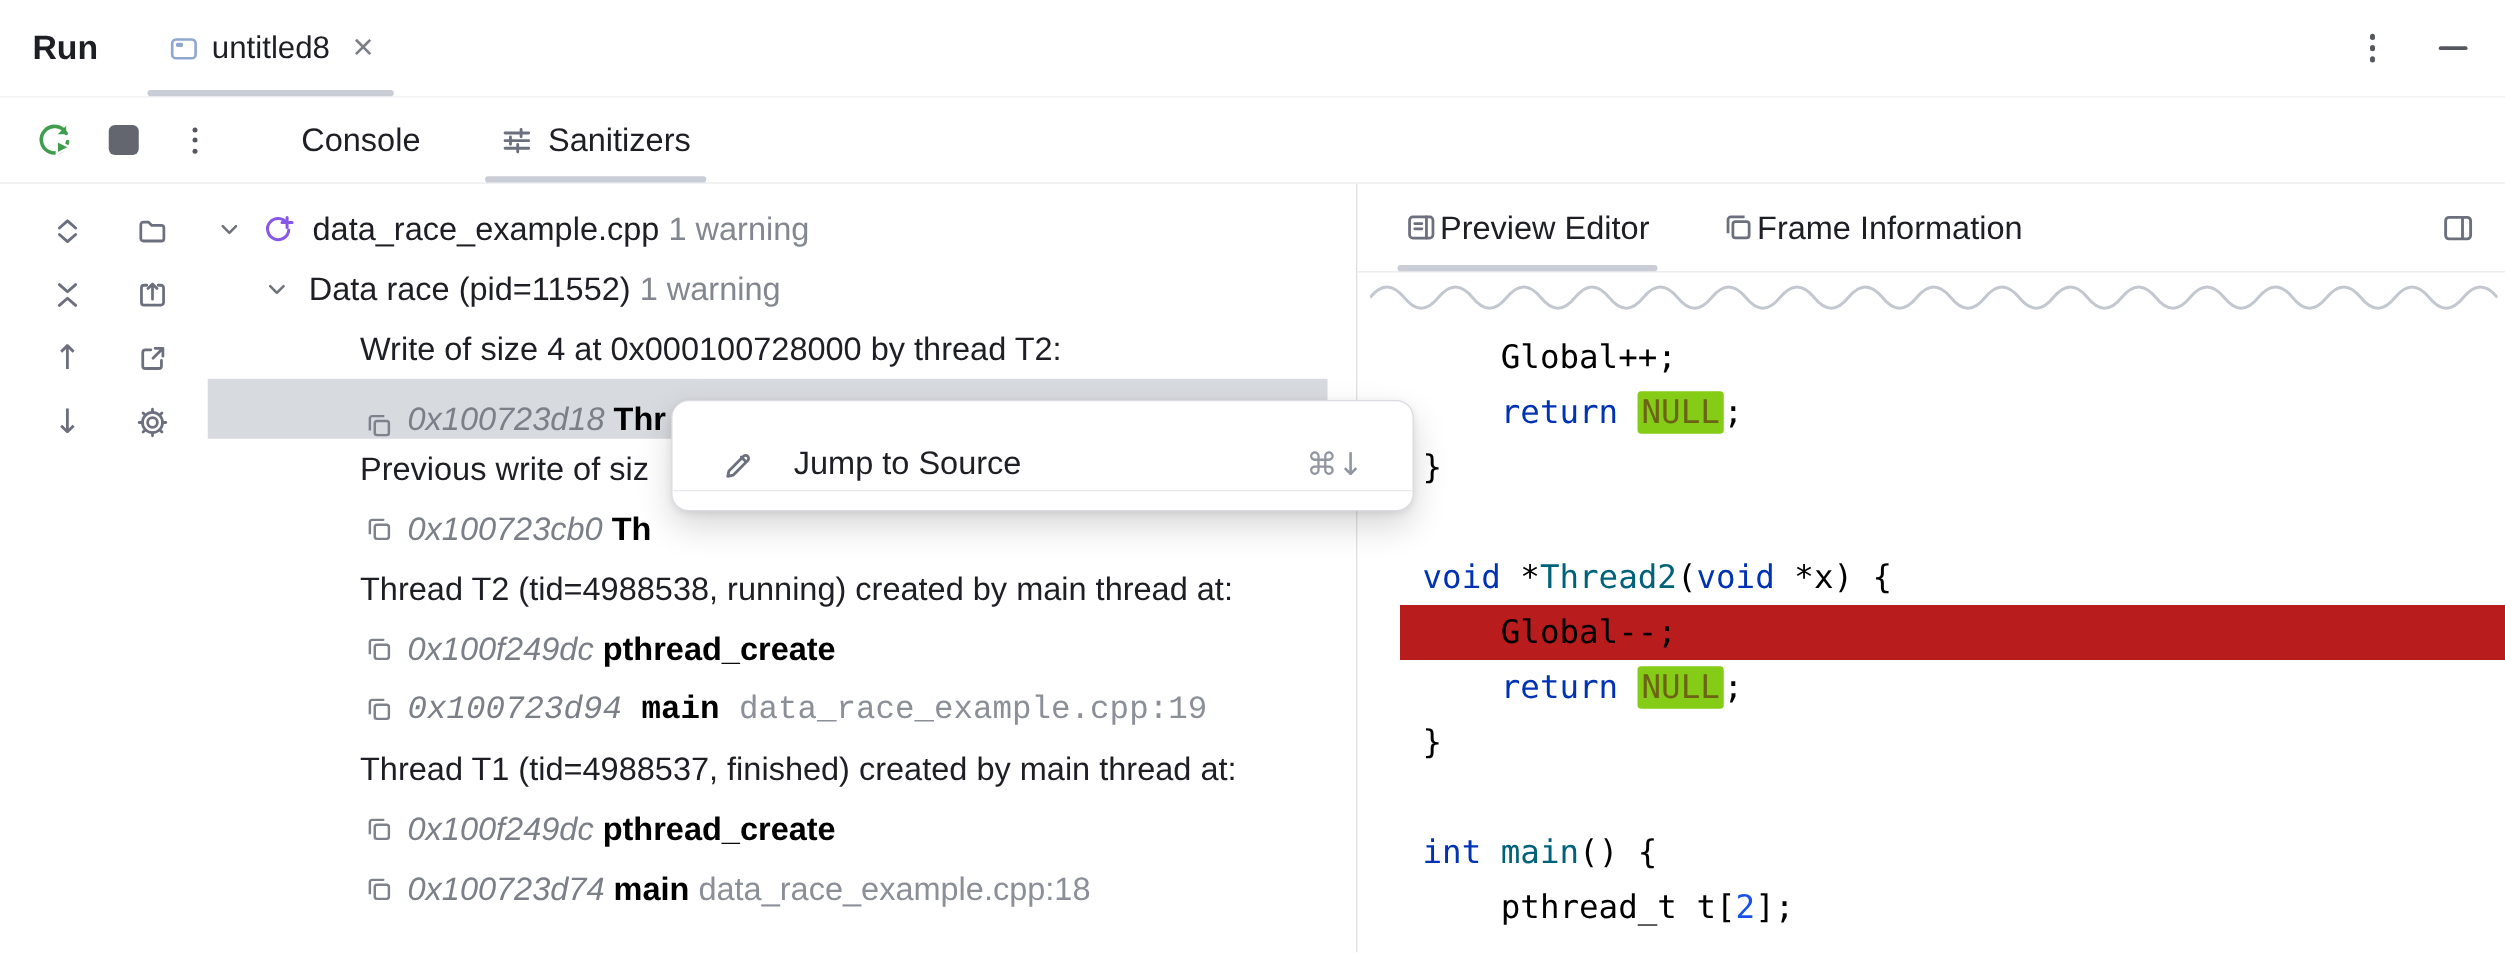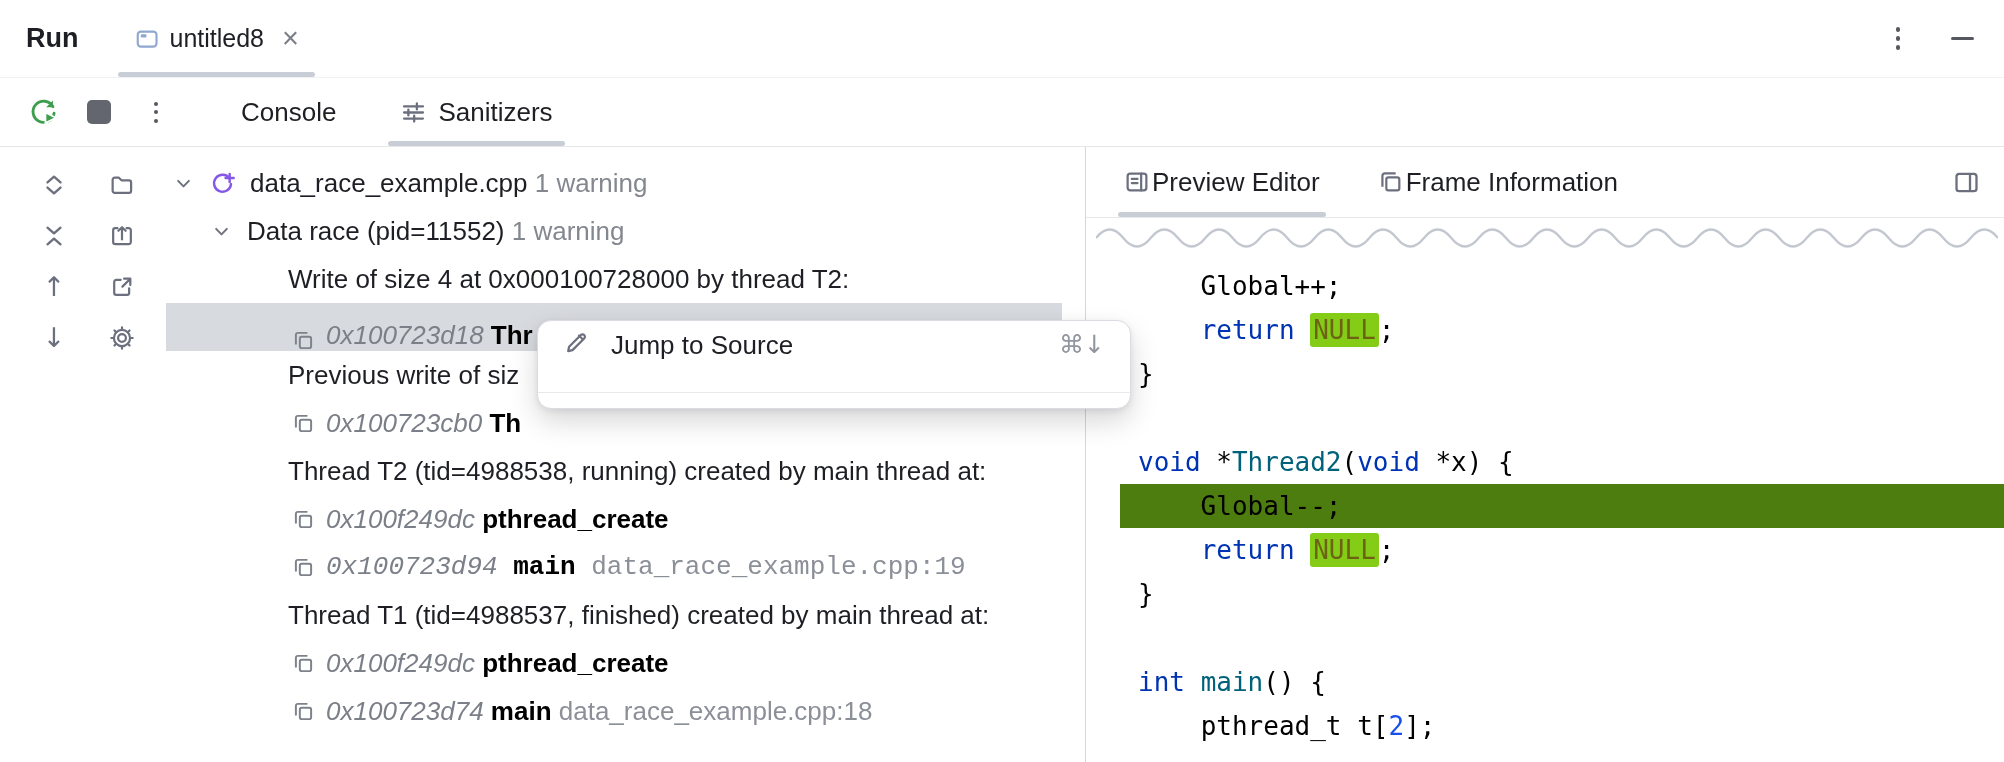--- a/index.html
+++ b/index.html
@@ -54,30 +54,30 @@
   .preview-tabs { height:71px; display:flex; align-items:center; padding-left:34px; border-bottom:1px solid #e6e8ec; }
   .ptab { display:flex; align-items:center; gap:2px; font-size:26px; height:100%; position:relative; padding:0 4px; }
   .ptab.active .indicator { position:absolute; left:-2px; right:-2px; bottom:0; height:5px; background:#c9cdd6; border-radius:3px; }
   .ptab + .ptab { margin-left:50px; }
   .layout-btn { margin-left:auto; margin-right:24px; display:flex; align-items:center; }
   .squiggle { position:absolute; top:74px; left:10px; right:6px; height:32px; }
   .squiggle svg { width:100%; height:100%; }
 
   .code { position:absolute; top:117px; left:34px; right:0; font-family:"DejaVu Sans Mono","Liberation Mono",monospace; font-size:26px; }
   .cline { height:44px; line-height:44px; white-space:pre; padding-left:18px; }
-  .cline.hl { background:#4d7c0f; }
+  .cline.hl { background:#b91c1c; }
   .c-p { color:#000000; }
   .c-kw { color:#0033b3; }
   .c-fn { color:#00627a; }
   .c-num { color:#1750eb; }
   .c-mc { background:#84cc16; color:#6d6314; border-radius:3px; padding:2px 3px; }
 
   
   .context-menu { position:absolute; left:537px; top:320px; width:594px; background:#ffffff; border:1px solid #dadce2; border-radius:14px; box-shadow:0 12px 28px rgba(0,0,0,.16), 0 2px 6px rgba(0,0,0,.08); padding:9px 0; z-index:50; }
-  .menu-item { height:56px; display:flex; align-items:flex-start; padding:0 25px; gap:22px; font-size:26px; }
+  .menu-item { height:56px; display:flex; align-items:flex-end; padding:0 39px; gap:32px; font-size:26px; }
   .menu-sep { height:1px; background:#e8e9ed; margin:6px 0; }
   .shortcut { margin-left:auto; color:#9196a1; font-size:25px; font-family:"DejaVu Sans","Liberation Sans",sans-serif; }
 </style>
 </head>
 <body>
 
 <div class="header">
   <div class="run-title">Run</div>
 
   <div class="doc-tab">

